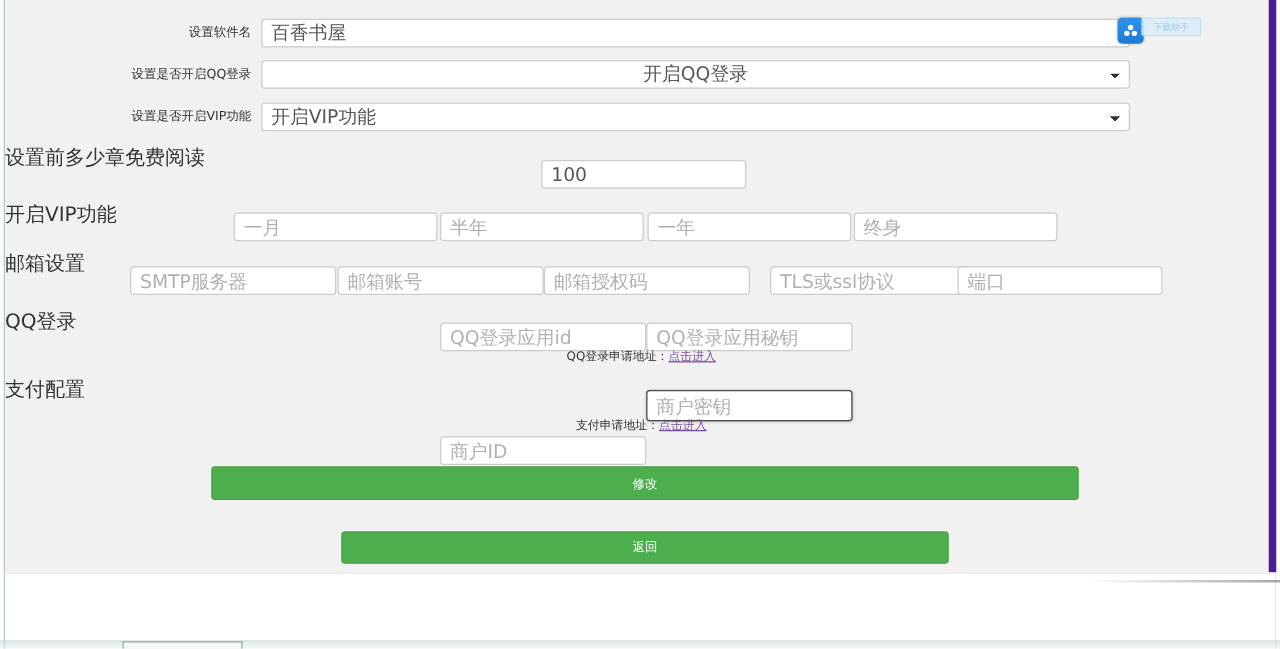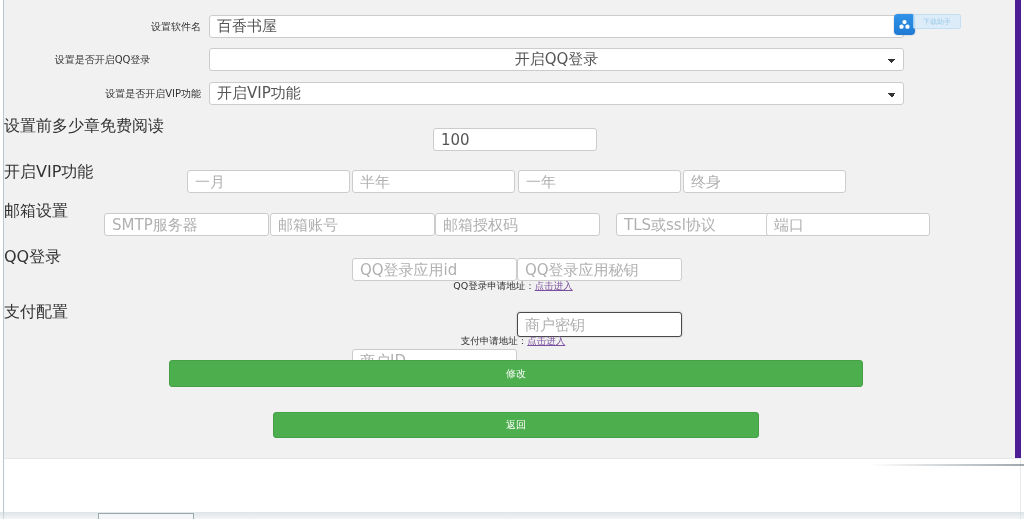--- a/index.html
+++ b/index.html
@@ -129,20 +129,21 @@
     position: absolute;
     background: #4cae4c;
     border: 1px solid #46a046;
     border-radius: 3px;
     color: #ffffff;
     font-size: 10px;
     text-align: center;
     font-family: "DejaVu Sans", "Liberation Sans", sans-serif;
     cursor: pointer;
     padding: 0;
+    margin-top: 13px;
   }
 
   
   #ext-overlay {
     position: absolute;
     left: 890px; top: 14px;
     display: flex;
     z-index: 40;
   }
   #ext-icon {
@@ -172,21 +173,21 @@
 <div id="viewport">
 
   <div id="page">
 
     <div class="form-row" style="left:0; top:15px; width:910px;">
       <div class="field-label" style="width:205px;">设置软件名</div>
       <input class="txt" style="width: 695px;" type="text" value="百香书屋">
     </div>
 
     <div class="form-row" style="left:0; top:48px; width:910px;">
-      <div class="field-label" style="width:205px;text-align:center;">设置是否开启QQ登录</div>
+      <div class="field-label" style="width:205px;">设置是否开启QQ登录</div>
       <select class="sel" style="width:695px;text-align:center;">
         <option>开启QQ登录</option>
       </select>
     </div>
 
     <div class="form-row" style="left:0; top:82px; width:910px;">
       <div class="field-label" style="width:205px;">设置是否开启VIP功能</div>
       <select class="sel" style="width:695px;">
         <option>开启VIP功能</option>
       </select>

